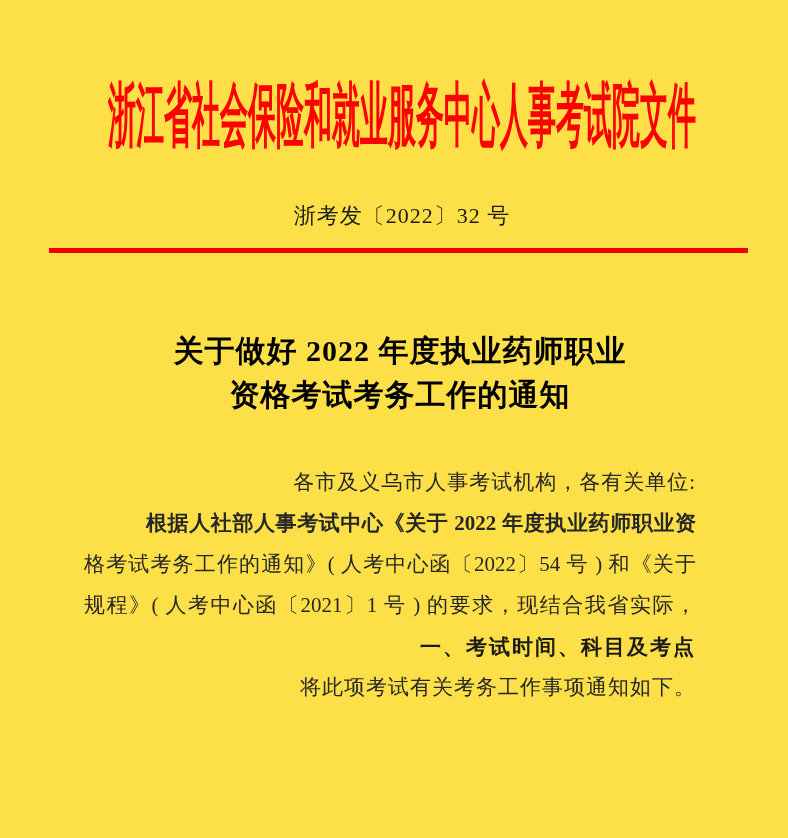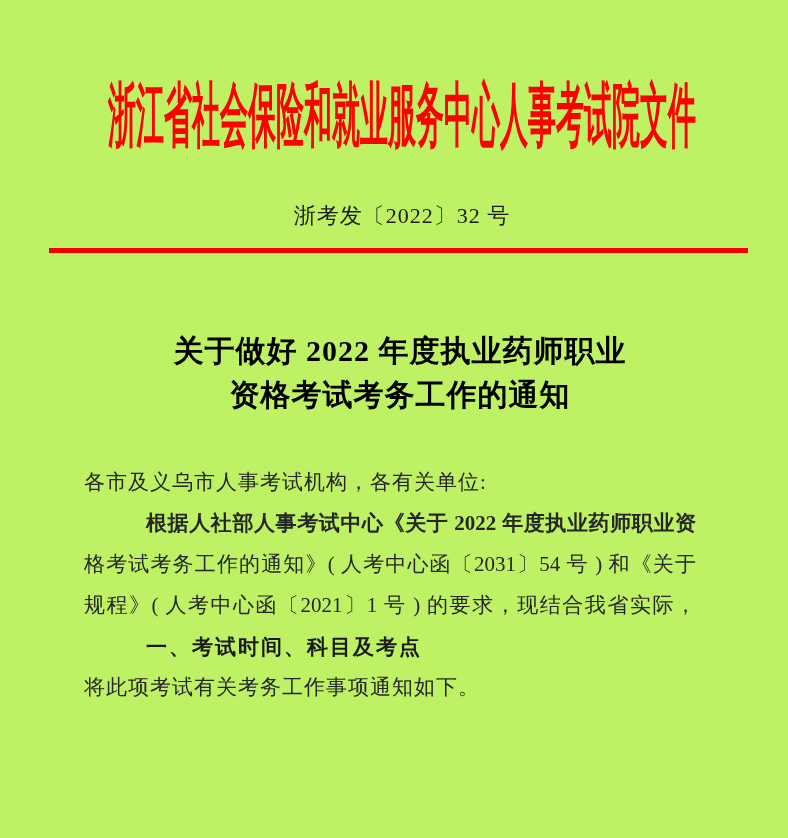--- a/index.html
+++ b/index.html
@@ -4,21 +4,21 @@
 <style>
   html, body {
     margin: 0;
     padding: 0;
     background: #ffffff;
   }
   .page {
     position: relative;
     width: 788px;
     height: 838px;
-    background: #bef264;
+    background: #fde047;
     overflow: hidden;
     font-family: "Liberation Serif", "DejaVu Serif", serif;
   }
 
   
   .red-head {
     position: absolute;
     top: 76px;
     left: 0;
     width: 100%;
@@ -85,20 +85,21 @@
     width: 612px;
     font-size: 21px;
     line-height: 41px;
     letter-spacing: 1px;
     color: var(--text_dark, #262626);
   }
   .bl {
     height: 41px;
     overflow: hidden;
     white-space: nowrap;
+    text-align: right;
   }
   .bl.jf {
     white-space: normal;
     letter-spacing: 0;
     text-align: justify;
     text-align-last: justify;
     text-justify: inter-character;
   }
   .bl.ind {
     text-indent: 62px;
@@ -125,19 +126,19 @@
   <div class="red-rule"></div>
 
   <div class="doc-title">
     <div>关于做好 2022 年度执业药师职业</div>
     <div>资格考试考务工作的通知</div>
   </div>
 
   <div class="body-block">
     <div class="bl">各市及义乌市人事考试机构，各有关单位:</div>
     <div class="bl ind jf">根据人社部人事考试中心《关于 2022 年度执业药师职业资</div>
-    <div class="bl jf">格考试考务工作的通知》( 人考中心函〔2031〕54 号 ) 和《关于</div>
+    <div class="bl jf">格考试考务工作的通知》( 人考中心函〔2022〕54 号 ) 和《关于</div>
     <div class="bl jf">规程》( 人考中心函〔2021〕1 号 ) 的要求，现结合我省实际，</div>
     <div class="bl ind heading">一、考试时间、科目及考点</div>
     <div class="bl">将此项考试有关考务工作事项通知如下。</div>
   </div>
 
 </div>
 
 </body></html>

